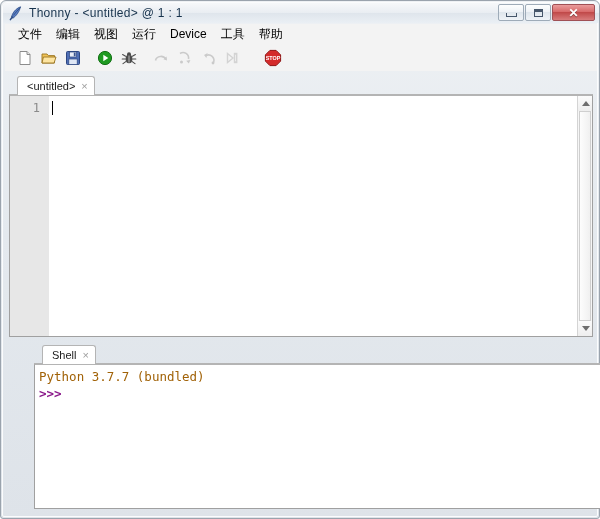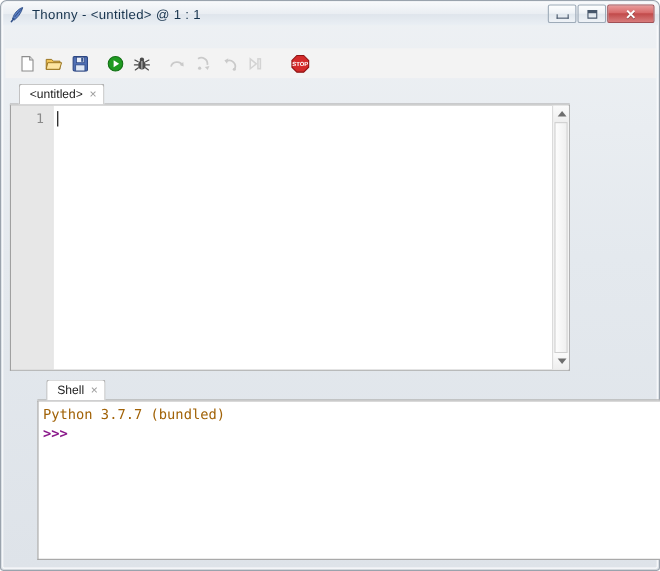--- a/index.html
+++ b/index.html
@@ -139,21 +139,21 @@
     align-items: center;
     justify-content: center;
     flex: none;
   }
   #toolbar .gap { width: 8px; flex: none; }
 
   
   #editor-panel {
     position: absolute;
     left: 8px; top: 74px;
-    width: 509px; height: 262px;
+    width: 584px; height: 262px;
   }
   #shell-panel {
     position: absolute;
     left: 8px; top: 343px;
     width: 584px; height: 165px; padding-left: 25px;
   }
 
   .tab-strip {
     position: relative;
     height: 20px;
@@ -315,20 +315,29 @@
       </div>
       <div class="win-btn">
         <span class="glyph-max"></span>
       </div>
       <div class="win-btn" id="btn-close">
         <span class="glyph-close">✕</span>
       </div>
     </div>
   </div>
 
+  <div id="menubar">
+    <span class="menu-item">文件</span>
+    <span class="menu-item">编辑</span>
+    <span class="menu-item">视图</span>
+    <span class="menu-item">运行</span>
+    <span class="menu-item">Device</span>
+    <span class="menu-item">工具</span>
+    <span class="menu-item">帮助</span>
+  </div>
 
   <div id="toolbar">
     <div style="width:8px;flex:none;"></div>
 
     <div class="tool-btn">
       <svg class="icon-svg" width="16" height="16" viewBox="0 0 16 16">
         <path d="M3 1.5 h7 l3 3 v10 h-10 z" fill="#ffffff" stroke="#8c8c8c" stroke-width="1"></path>
         <path d="M10 1.5 v3 h3" fill="#e6e6e6" stroke="#8c8c8c" stroke-width="1"></path>
       </svg>
     </div>

